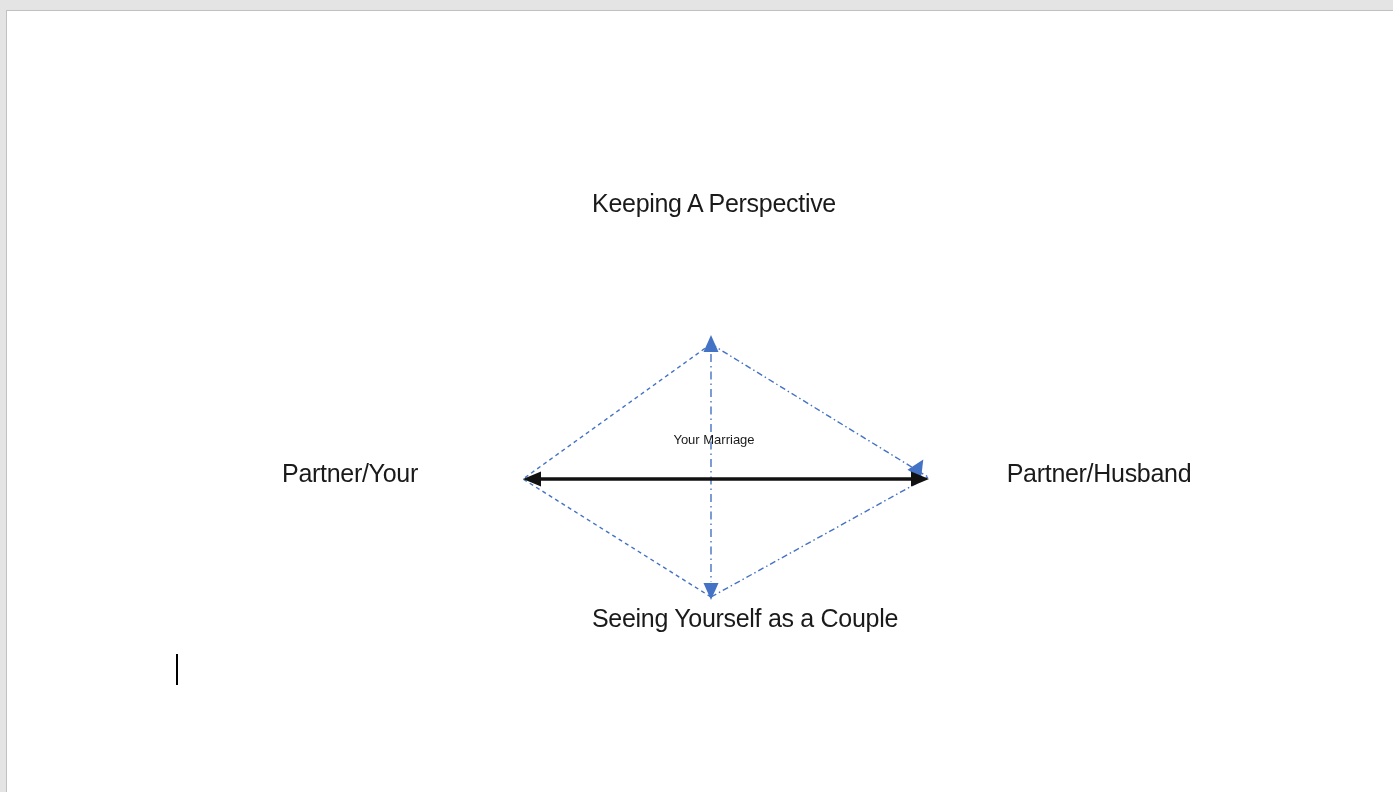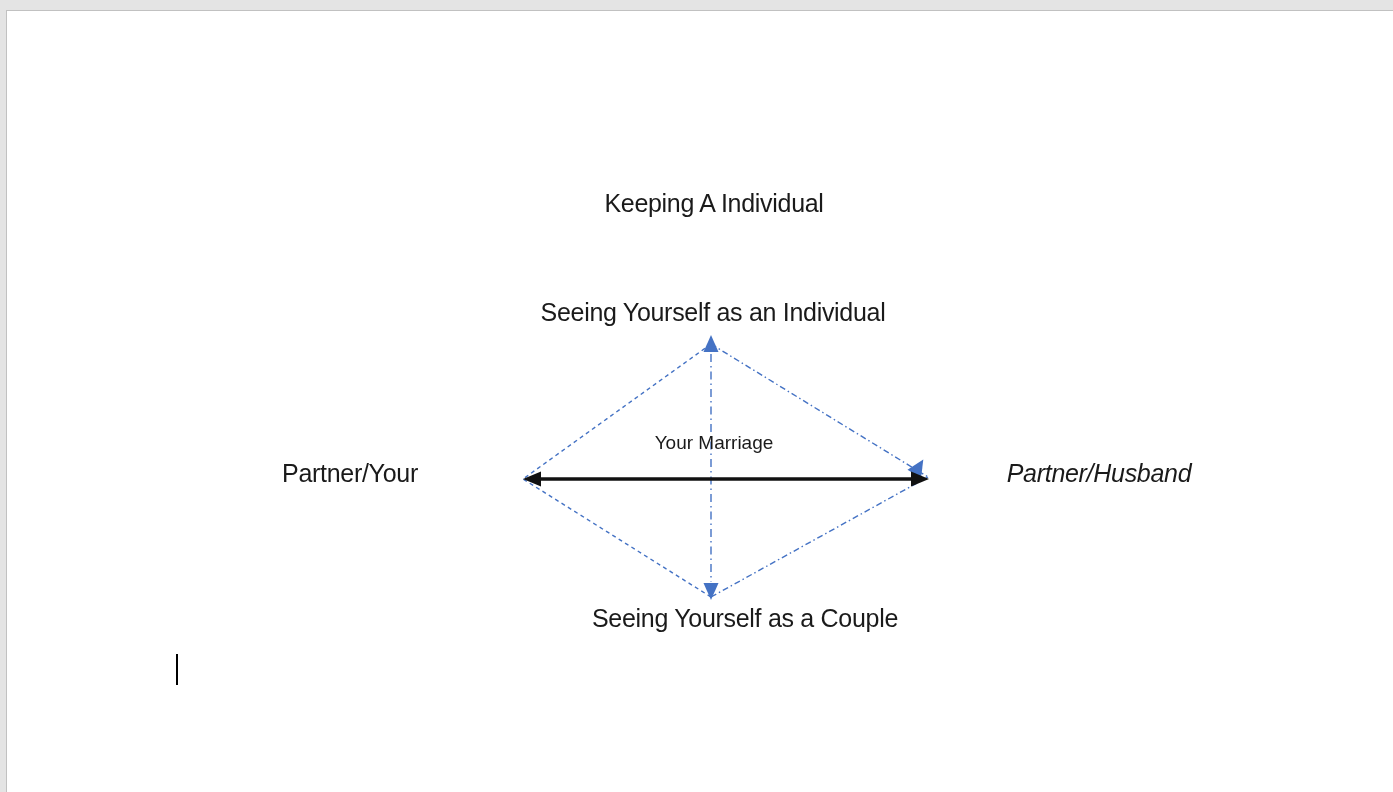--- a/index.html
+++ b/index.html
@@ -48,25 +48,25 @@
   .black-head { fill: var(--arrow-black); stroke: none; }
   .label {
     position: absolute;
     transform: translateX(-50%);
     white-space: nowrap;
     color: var(--text-ink);
     font-size: 25px;
     letter-spacing: -0.3px;
     line-height: 1.2;
   }
-  .label.small { font-size: 19px; letter-spacing: 0; }
+  .label.small { font-size: 13px; letter-spacing: 0; }
   .doc-title    { left: 707px;  top: 177px; }
   .top-label    { left: 706px;  top: 286px; }
   .left-label   { left: 343px;  top: 447px; }
-  .right-label  { left: 1092px; top: 447px; font-style: italic; }
+  .right-label  { left: 1092px; top: 447px; }
   .center-label { left: 707px;  top: 421px; }
   .bottom-label { left: 706px;  top: 592px; margin-left: 32px; }
   .text-cursor {
     position: absolute;
     left: 169px; top: 643px;
     width: 2px; height: 31px;
     background: #000000;
   }
 </style>
 </head>
@@ -84,21 +84,20 @@
     <path class="axis" d="M704,343 L704,571"></path>
     <polygon class="blue-head" points="704,324 696.5,341 711.5,341"></polygon>
     <polygon class="blue-head" points="704,589 696.5,572 711.5,572"></polygon>
     <polygon class="blue-head" points="911,447 903,464 919,464" transform="rotate(32 911 457)"></polygon>
 
     <line class="black-line" x1="530" y1="468" x2="907" y2="468"></line>
     <polygon class="black-head" points="516,468 534,460.5 534,475.5"></polygon>
     <polygon class="black-head" points="922,468 904,460.5 904,475.5"></polygon>
   </svg>
 
-  <div class="label doc-title">Keeping A Individual</div>
-  <div class="label top-label">Seeing Yourself as an Individual</div>
+  <div class="label doc-title">Keeping A Perspective</div>
   <div class="label left-label">Partner/Your</div>
   <div class="label right-label">Partner/Husband</div>
   <div class="label small center-label">Your Marriage</div>
   <div class="label bottom-label">Seeing Yourself as a Couple</div>
 
   <div class="text-cursor"></div>
 </div>
 
 </body></html>

